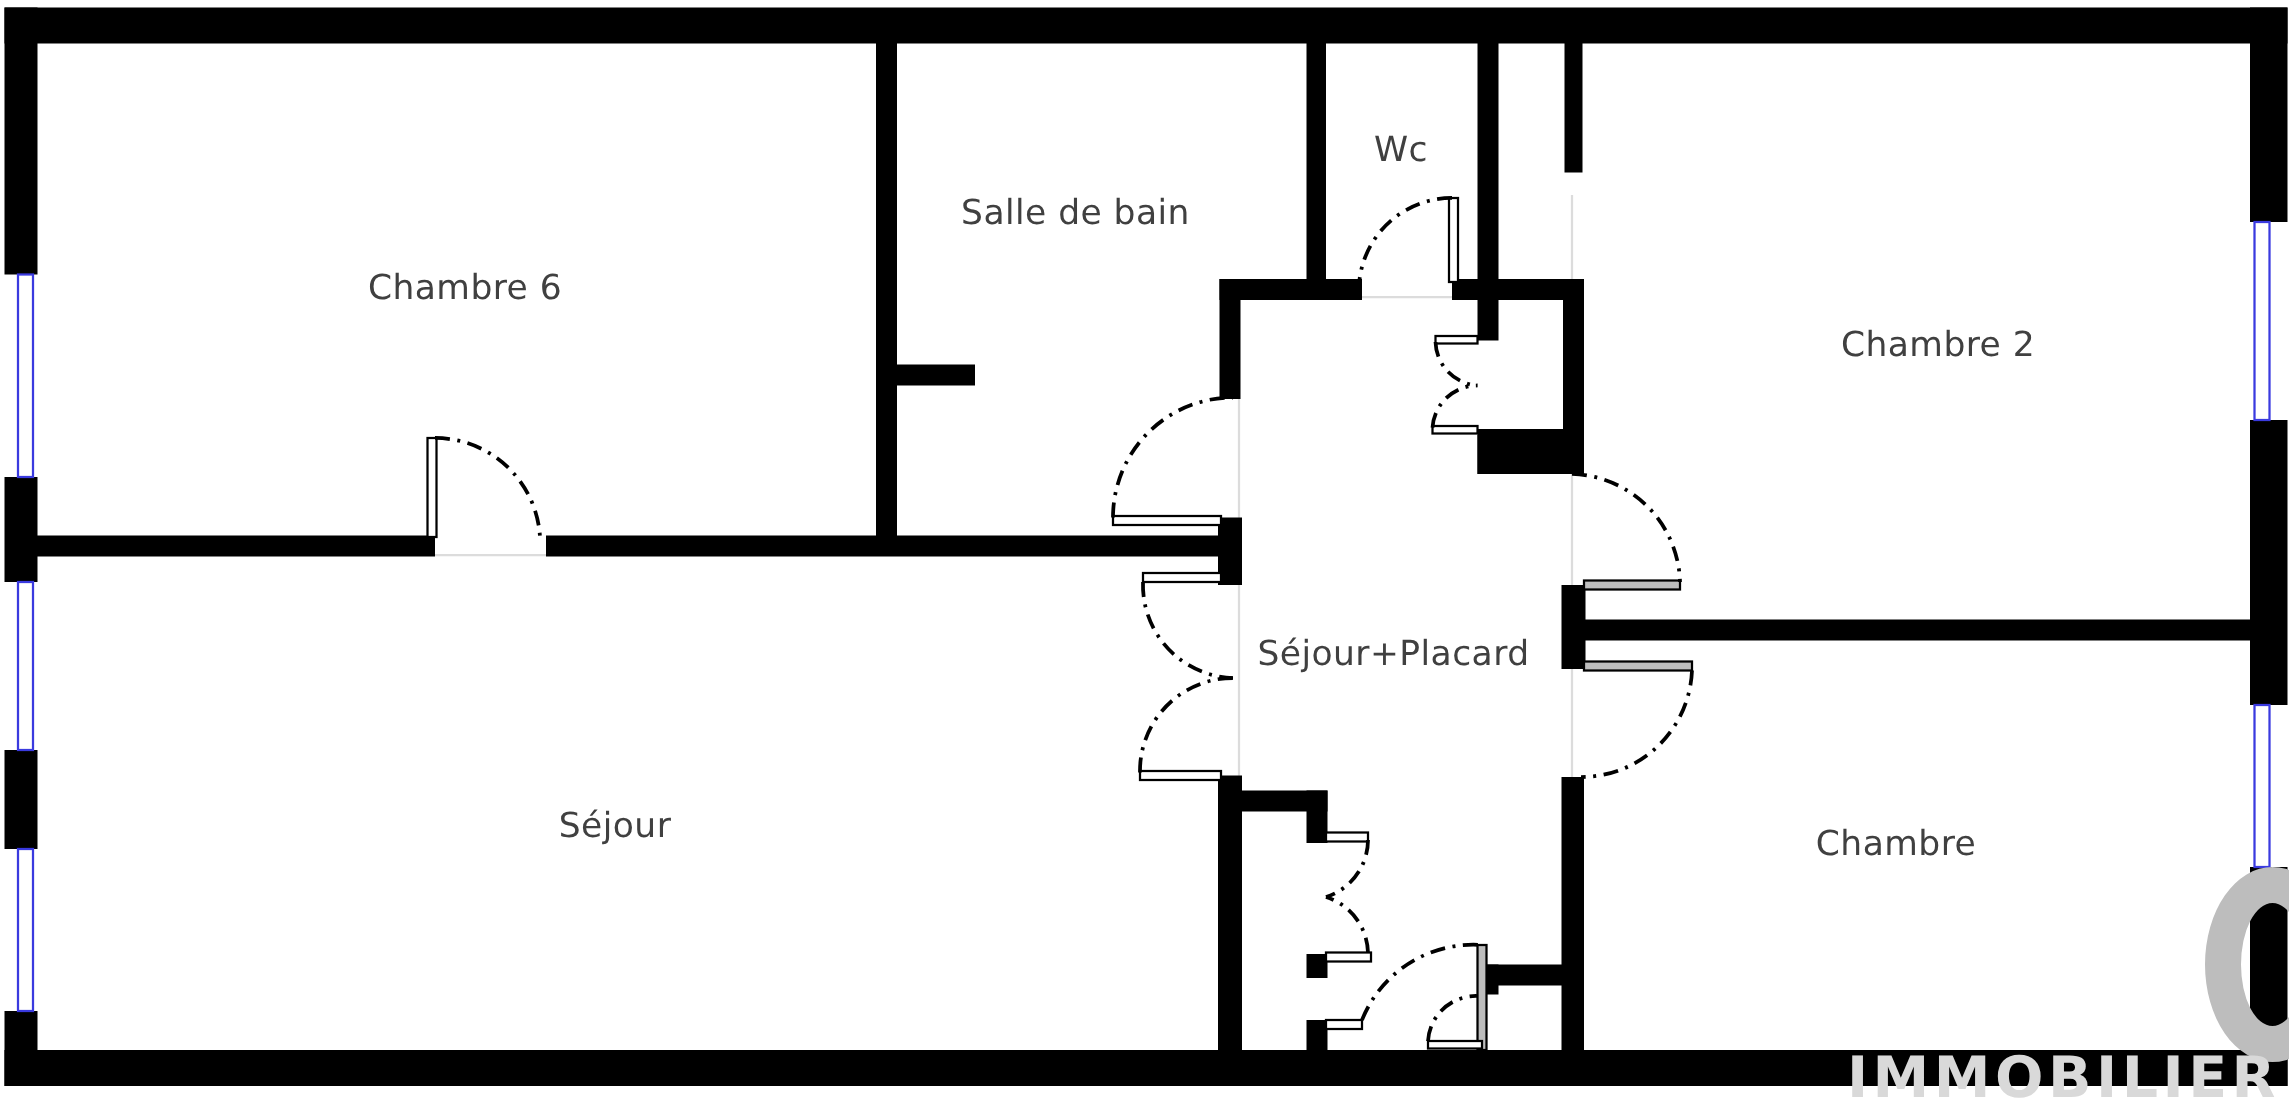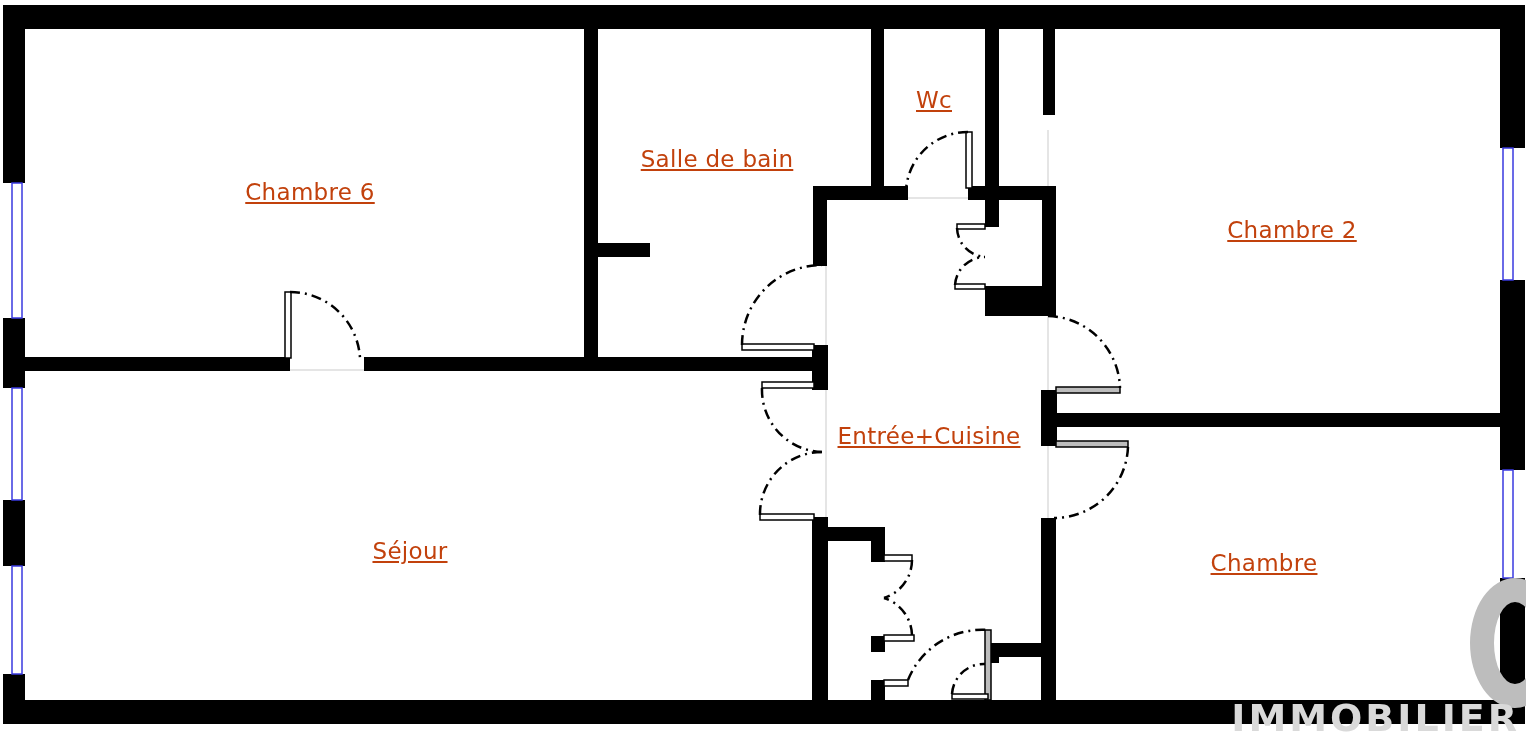--- a/index.html
+++ b/index.html
@@ -4,21 +4,21 @@
   <style>
     html, body { margin: 0; padding: 0; background: #ffffff; }
     body { width: 1526px; height: 732px; overflow: hidden; position: relative; font-family: "DejaVu Sans", sans-serif; }
     #plan { position: absolute; left: 0; top: 0; width: 1526px; height: 732px; }
     .wall { fill: #000000; }
     .leaf { fill: #ffffff; stroke: #000000; stroke-width: 1.5; }
     .leaf-grey { fill: #bdbdbd; stroke: #000000; stroke-width: 1.5; }
     .swing { fill: none; stroke: #000000; stroke-width: 2.5; stroke-dasharray: 10 5 2 5; }
     .win-pane { fill: #ffffff; stroke: #3a3adf; stroke-width: 1.5; }
     .thin { stroke: #dcdcdc; stroke-width: 1.5; }
-    .label { position: absolute; font-size: 23px; color: #c2410c; white-space: nowrap; letter-spacing: 0.3px; transform: translate(-50%, -50%); text-decoration: underline; }
+    .label { position: absolute; font-size: 23px; color: #404040; white-space: nowrap; letter-spacing: 0.3px; transform: translate(-50%, -50%); }
     .watermark { position: absolute; right: 6px; bottom: -8px; font-size: 38px; font-weight: bold; color: #d9d9d9; letter-spacing: 3px; font-family: "DejaVu Sans", sans-serif; }
     .wm-logo { position: absolute; left: 1470px; top: 578px; width: 90px; height: 130px; border-radius: 50%; border: 24px solid #bdbdbd; box-sizing: border-box; clip-path: inset(0 34px 0 0); }
   </style>
 </head>
 <body>
 
 <svg id="plan" viewBox="0 0 1526 732" xmlns="http://www.w3.org/2000/svg">
 
   <g>
     <line class="thin" x1="826" y1="265" x2="826" y2="520"></line>
@@ -116,20 +116,20 @@
     <path class="swing" d="M912 560 A40 40 0 0 1 884 598"></path>
     <path class="swing" d="M912 635 A40 40 0 0 0 884 598"></path>
     <path class="swing" d="M908 680 A80 80 0 0 1 988 630"></path>
     <path class="swing" d="M952 694 A32 32 0 0 1 985 664"></path>
   </g>
 </svg>
 
 <div class="wm-logo"></div>
 
 <div class="label" style="left:310px;top:192px;">Chambre 6</div>
-<div class="label" style="left:717px;top:142px;margin-top:17px;">Salle de bain</div>
+<div class="label" style="left:717px;top:142px;">Salle de bain</div>
 <div class="label" style="left:934px;top:100px;">Wc</div>
 <div class="label" style="left:1276px;top:230px;margin-left:16px;">Chambre 2</div>
-<div class="label" style="left:929px;top:436px;">Entrée+Cuisine</div>
+<div class="label" style="left:929px;top:436px;">Séjour+Placard</div>
 <div class="label" style="left:410px;top:551px;">Séjour</div>
 <div class="label" style="left:1264px;top:563px;">Chambre</div>
 
 <div class="watermark">IMMOBILIER</div>
 
 </body></html>

